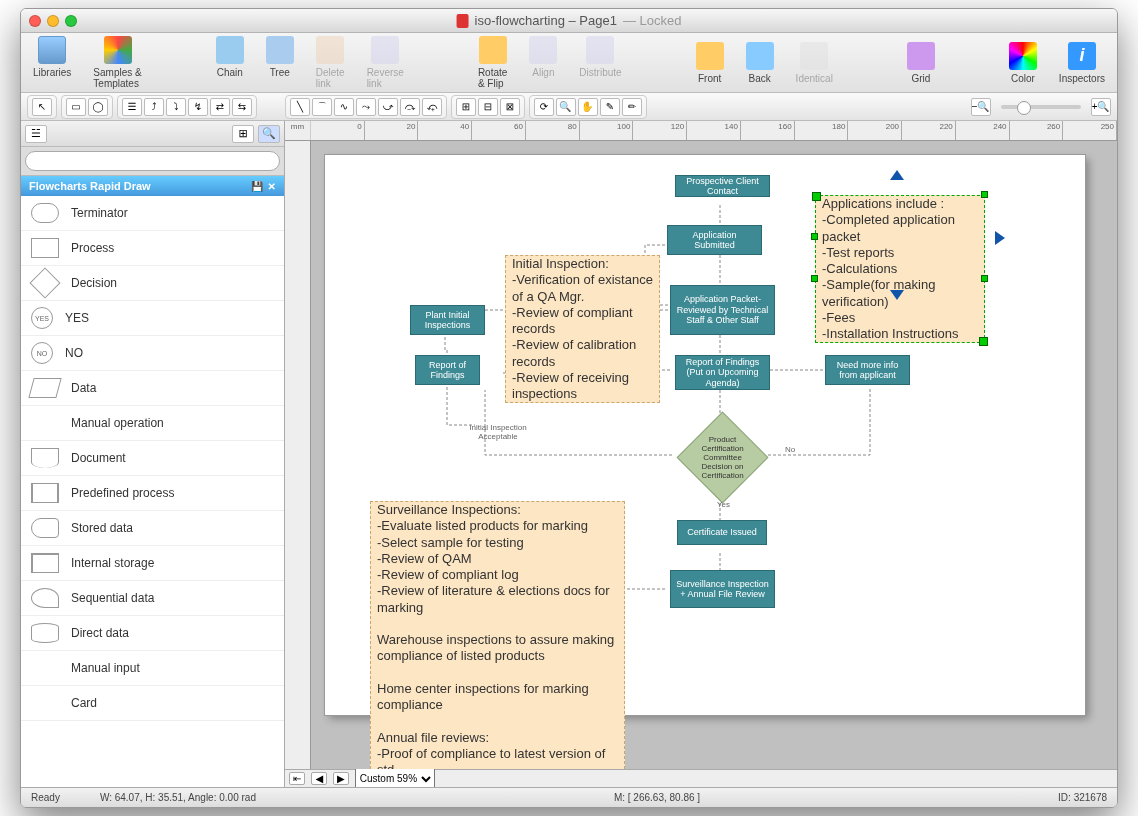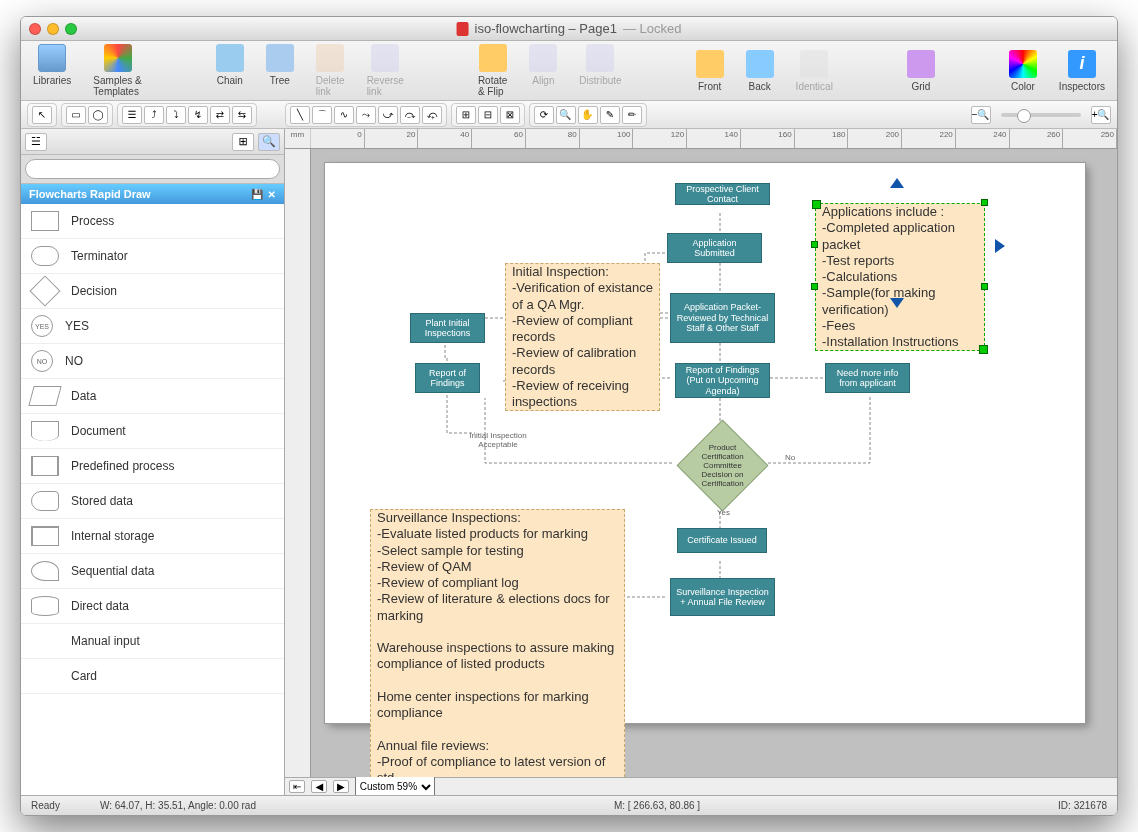--- a/index.html
+++ b/index.html
@@ -1,18 +1,18 @@
 <!DOCTYPE html>
 <html><head>
 <meta charset="utf-8">
 <style>
 * { margin: 0; padding: 0; box-sizing: border-box; font-family: "Lucida Grande", Arial, sans-serif; }
 body { background: #fff; }
 .window {
-  margin: 16px auto; width: 1098px; height: 800px;
+  margin: 8px auto; width: 1098px; height: 800px;
   background: linear-gradient(#ededed,#e3e3e3);
   border: 1px solid #999; border-radius: 6px;
   box-shadow: 0 15px 40px rgba(0,0,0,.5);
   display: flex; flex-direction: column; overflow: hidden;
 }
 .titlebar {
   height: 24px; display: flex; align-items: center; padding: 0 8px;
   background: linear-gradient(#f7f7f7,#d8d8d8); border-bottom: 1px solid #b3b3b3;
   font-size: 13px; color: #555; position: relative;
 }
@@ -254,42 +254,46 @@
       </div>
       <div class="sb-header">
         <span>Flowcharts Rapid Draw</span>
         <span class="icons">
             <span>💾</span>
             <span>✕</span>
           </span>
       </div>
       <div class="sb-list">
         <div class="sb-item">
+            <div class="sh term"></div>
+            <span>Terminator</span>
+          </div>
+        <div class="sb-item">
             <div class="sh proc"></div>
             <span>Process</span>
           </div>
         <div class="sb-item">
-            <div class="sh term"></div>
-            <span>Terminator</span>
-          </div>
-        <div class="sb-item">
             <div class="sh dec"></div>
             <span>Decision</span>
           </div>
         <div class="sb-item">
             <div class="sh yes">YES</div>
             <span>YES</span>
           </div>
         <div class="sb-item">
             <div class="sh yes">NO</div>
             <span>NO</span>
           </div>
         <div class="sb-item">
             <div class="sh data"></div>
             <span>Data</span>
+          </div>
+        <div class="sb-item">
+            <div class="sh manop"></div>
+            <span>Manual operation</span>
           </div>
         <div class="sb-item">
             <div class="sh doc"></div>
             <span>Document</span>
           </div>
         <div class="sb-item">
             <div class="sh pre"></div>
             <span>Predefined process</span>
           </div>
         <div class="sb-item">

